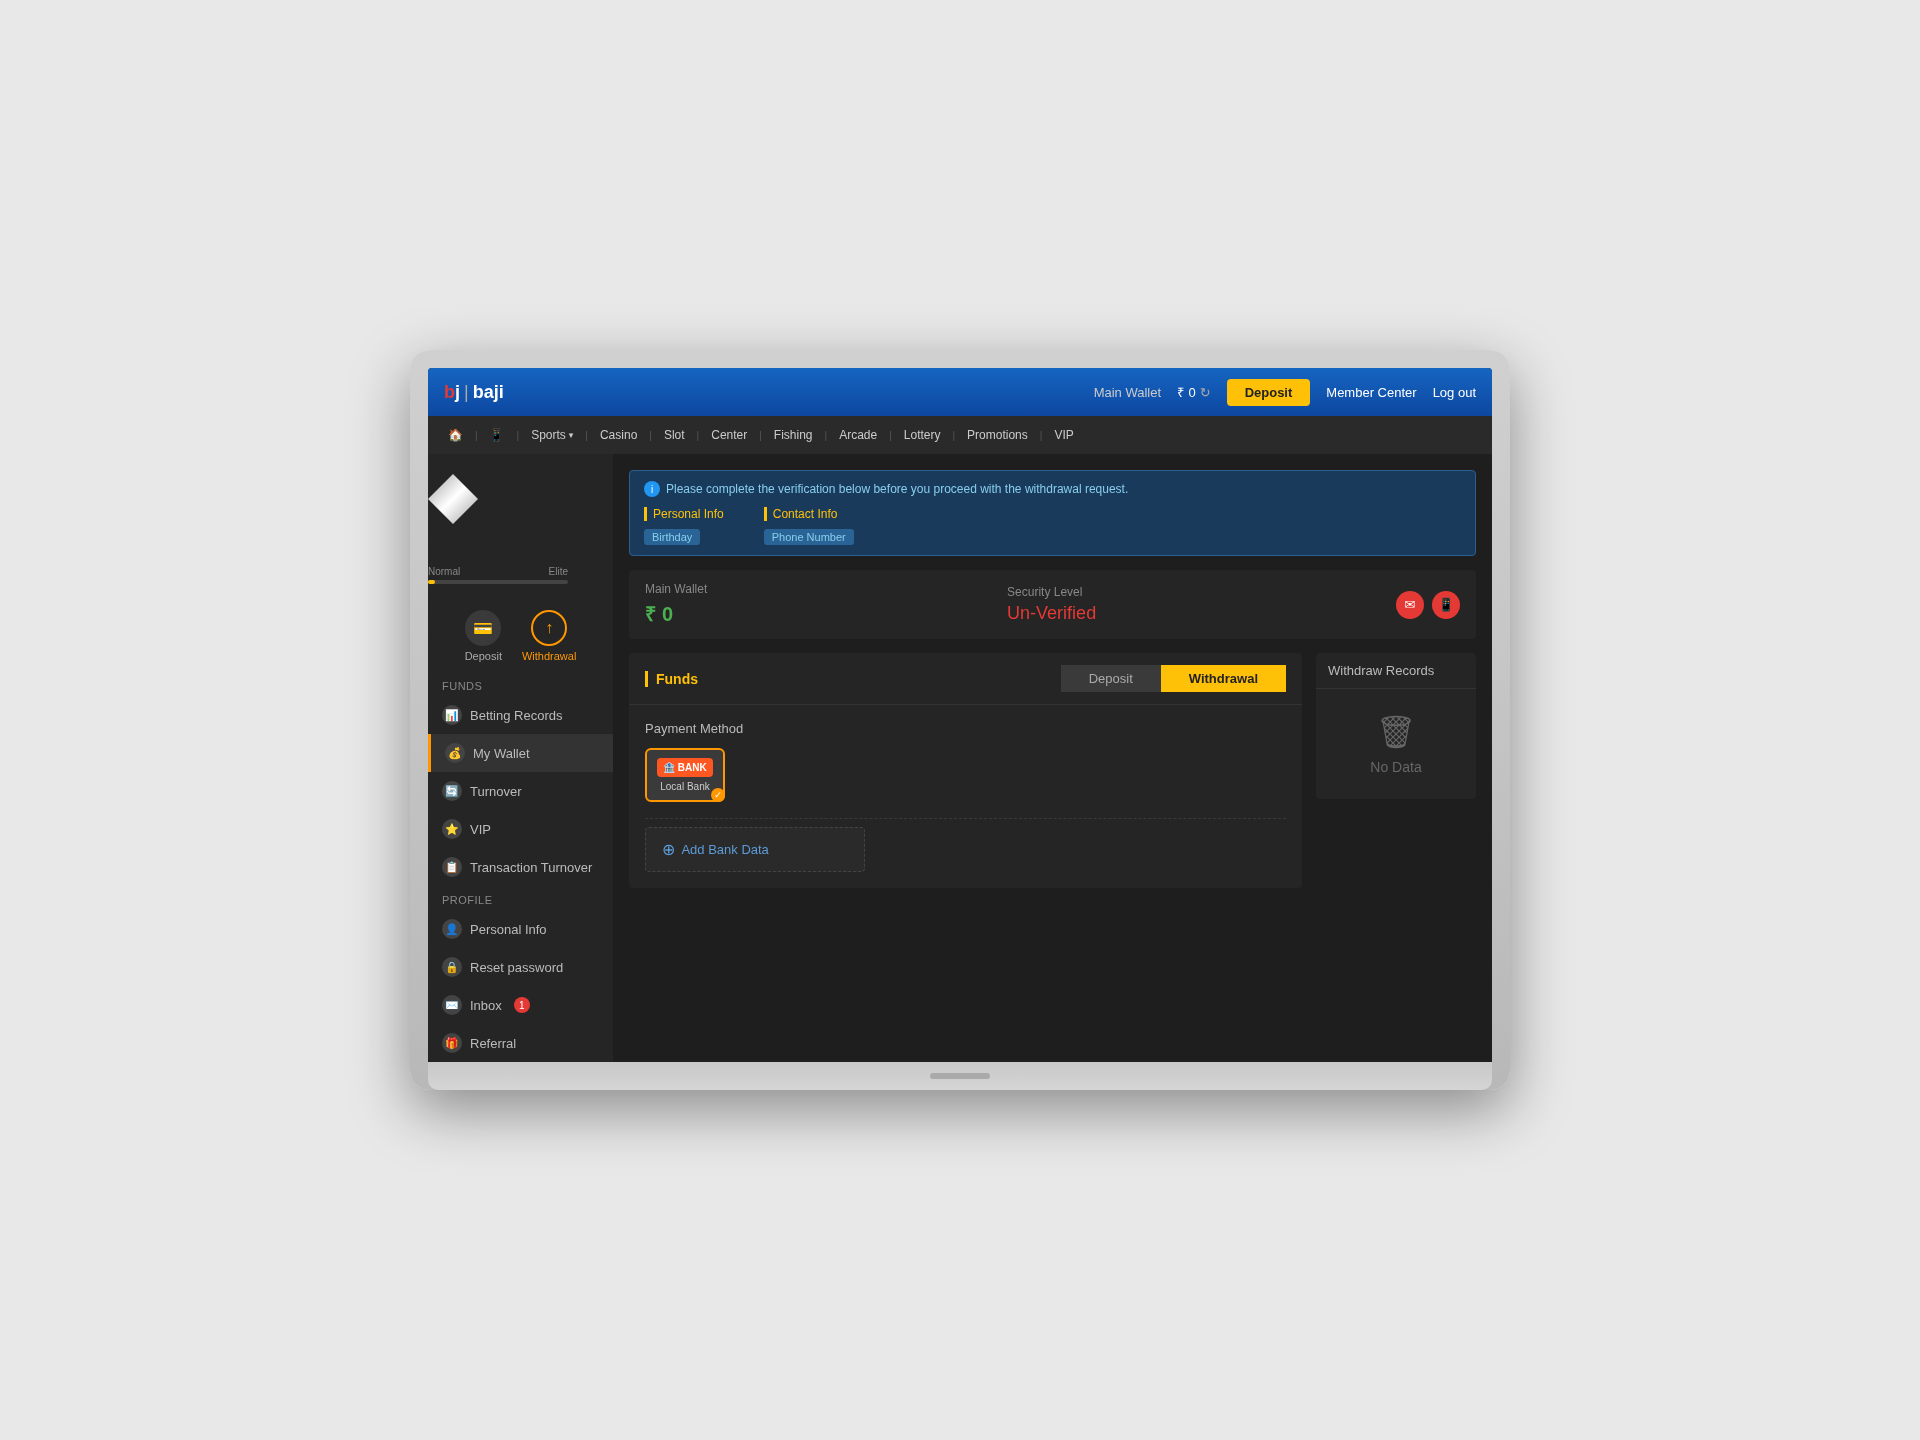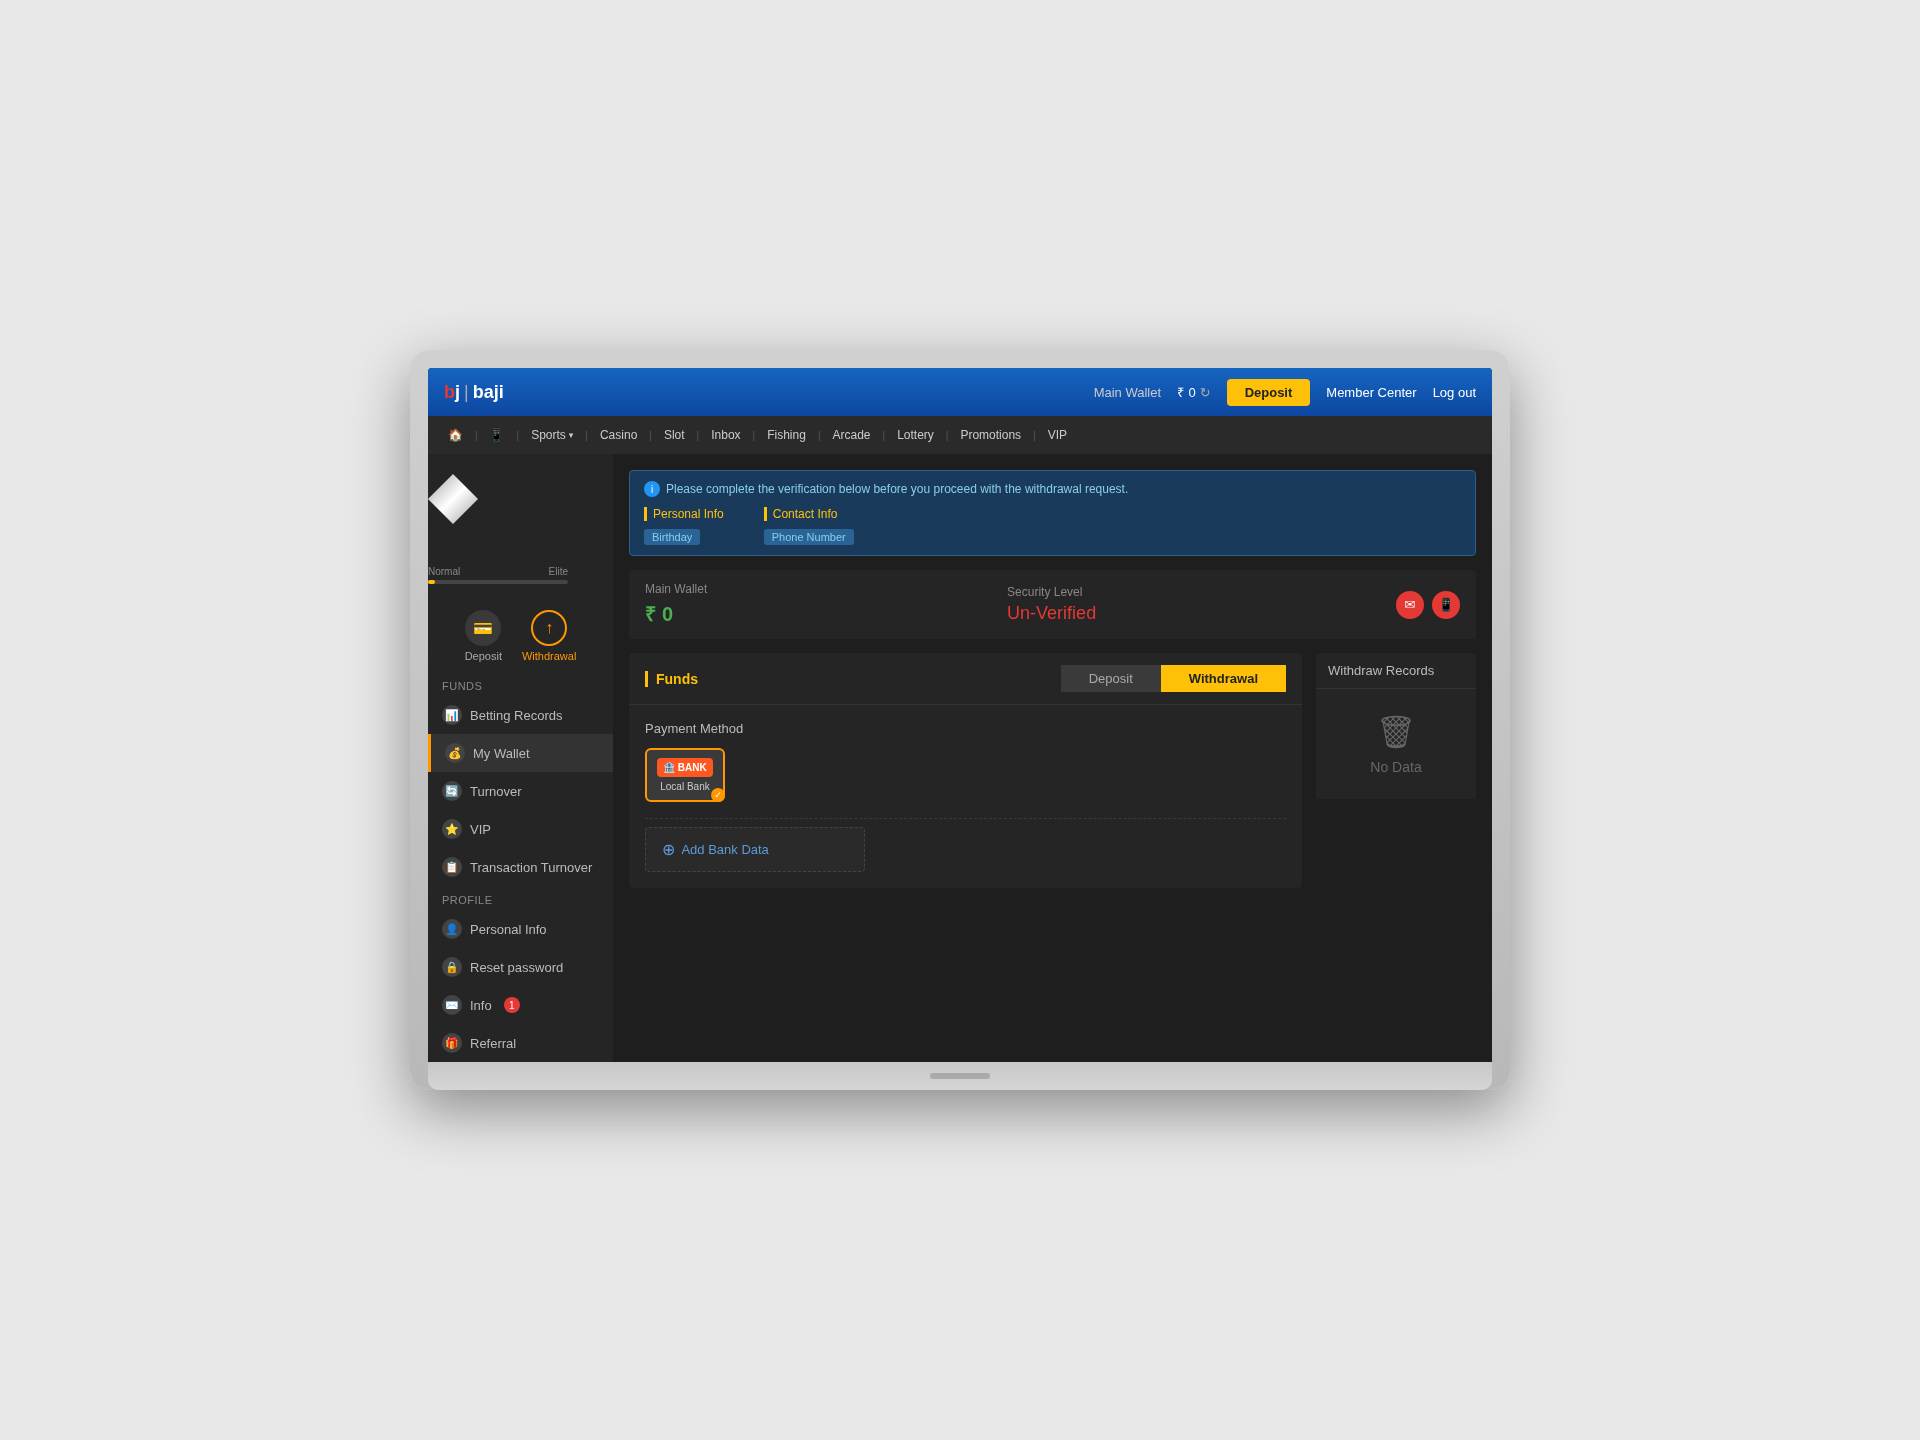--- a/index.html
+++ b/index.html
@@ -612,21 +612,21 @@
         <div class="sec-nav-item">🏠</div>
         <span class="sec-nav-separator">|</span>
         <div class="sec-nav-item">📱</div>
         <span class="sec-nav-separator">|</span>
         <div class="sec-nav-item">Sports <span class="dropdown-arrow">▾</span></div>
         <span class="sec-nav-separator">|</span>
         <div class="sec-nav-item">Casino</div>
         <span class="sec-nav-separator">|</span>
         <div class="sec-nav-item">Slot</div>
         <span class="sec-nav-separator">|</span>
-        <div class="sec-nav-item">Inbox</div>
+        <div class="sec-nav-item">Center</div>
         <span class="sec-nav-separator">|</span>
         <div class="sec-nav-item">Fishing</div>
         <span class="sec-nav-separator">|</span>
         <div class="sec-nav-item">Arcade</div>
         <span class="sec-nav-separator">|</span>
         <div class="sec-nav-item">Lottery</div>
         <span class="sec-nav-separator">|</span>
         <div class="sec-nav-item">Promotions</div>
         <span class="sec-nav-separator">|</span>
         <div class="sec-nav-item">VIP</div>
@@ -687,21 +687,21 @@
           <div class="sidebar-item">
             <div class="sidebar-item-icon">👤</div>
             <span>Personal Info</span>
           </div>
           <div class="sidebar-item">
             <div class="sidebar-item-icon">🔒</div>
             <span>Reset password</span>
           </div>
           <div class="sidebar-item">
             <div class="sidebar-item-icon">✉️</div>
-            <span>Info</span>
+            <span>Inbox</span>
             <div class="inbox-badge">1</div>
           </div>
           <div class="sidebar-item">
             <div class="sidebar-item-icon">🎁</div>
             <span>Referral</span>
           </div>
         </div>
 
         <div class="main-content">
 

